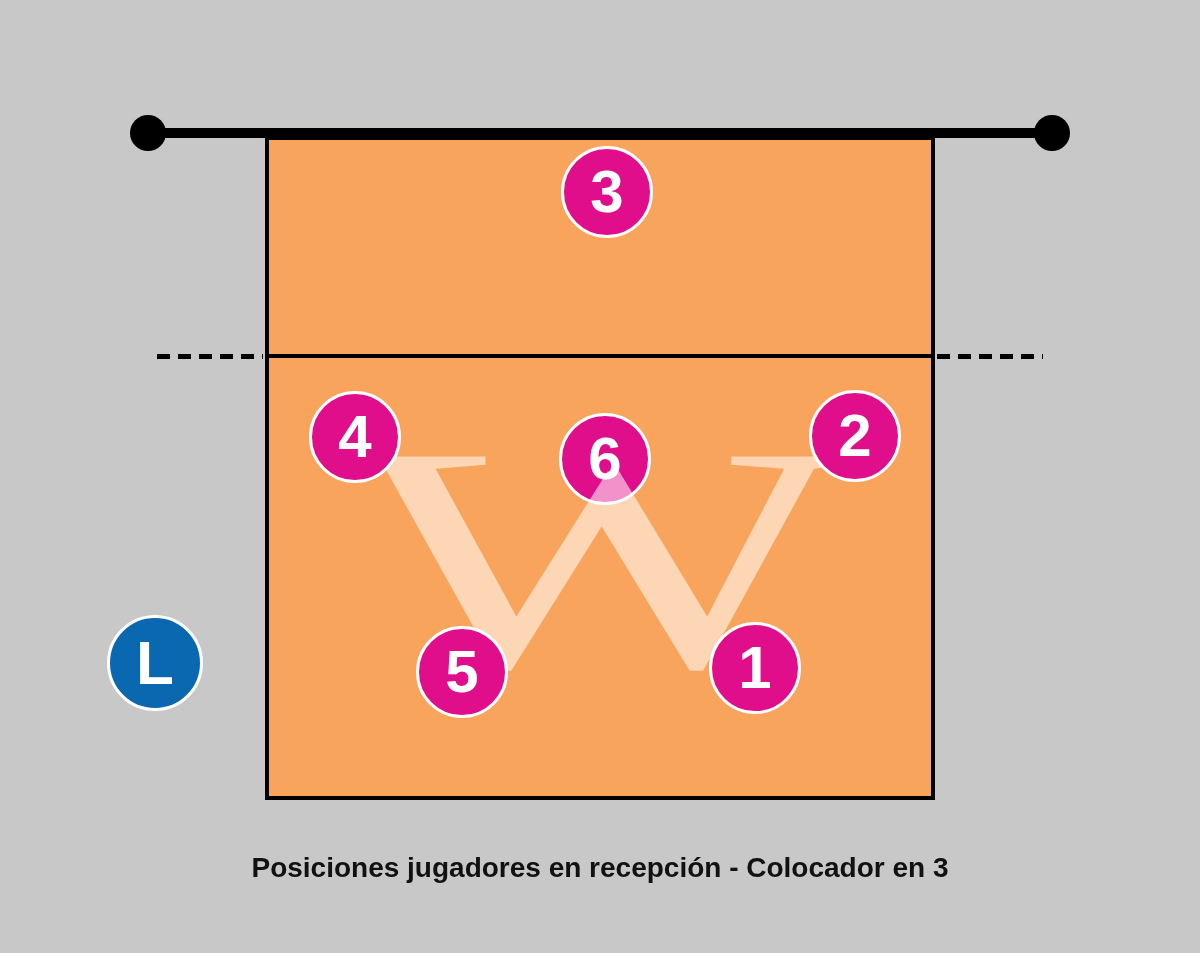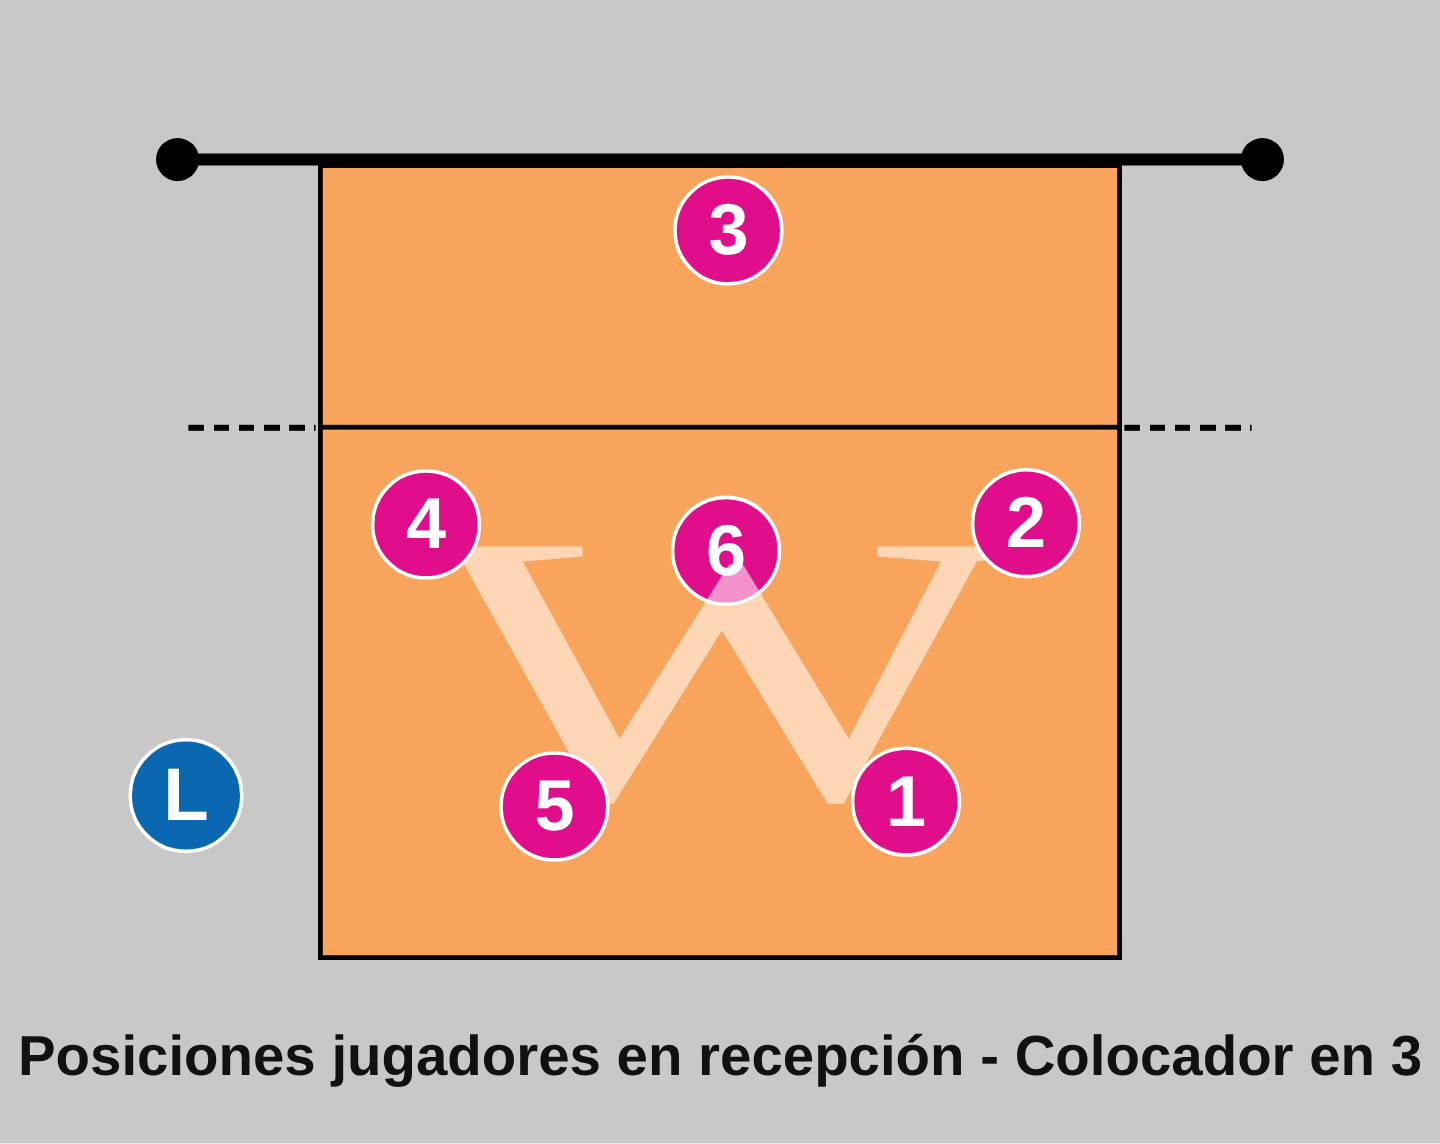--- a/index.html
+++ b/index.html
@@ -96,21 +96,21 @@
     align-items: center;
     justify-content: center;
     transform: translate(-50%, -50%);
     z-index: 4;
   }
   .caption {
     position: absolute;
     left: 0; right: 0;
     top: 852px;
     text-align: center;
-    font-size: 47px;
+    font-size: 28px;
     font-weight: 700;
     color: #111111;
     z-index: 2;
     font-family: "Liberation Sans", sans-serif;
   }
 </style>
 </head>
 <body>
 
 <div class="scene">

